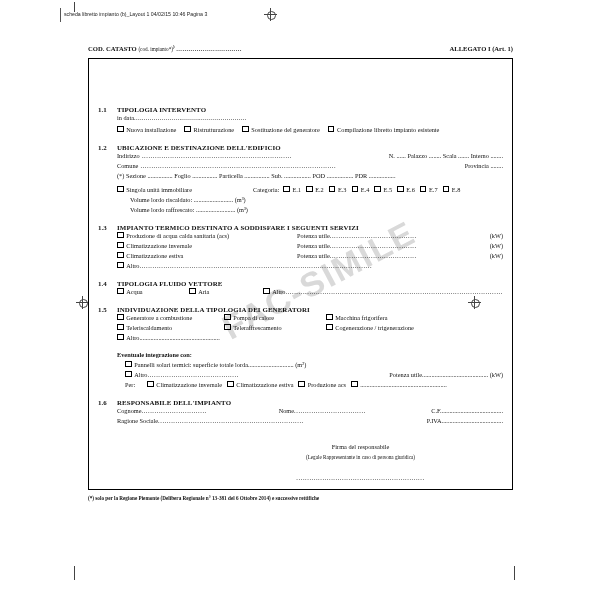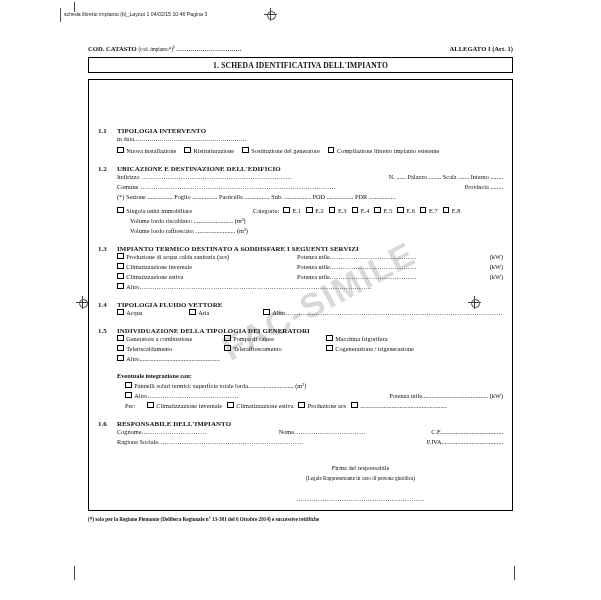--- a/index.html
+++ b/index.html
@@ -104,23 +104,20 @@
 
     <div class="toprow">
       <div class="left">
         <span>COD. CATASTO</span>
         <span class="small">(cod. impianto*)</span><span class="sup">)</span>
         <span class="lead"> ................................</span>
       </div>
       <div class="right">ALLEGATO I (Art. 1)</div>
     </div>
 
-    <div class="titlebox">
-      <span>1. SCHEDA IDENTIFICATIVA DELL'IMPIANTO</span>
-    </div>
 
     <div class="mainbox">
 
       <div class="wm">FAC-SIMILE</div>
 
       <div class="sechead">
         <span class="num">1.1</span>
         <span>TIPOLOGIA INTERVENTO</span>
       </div>
       <div class="body">

